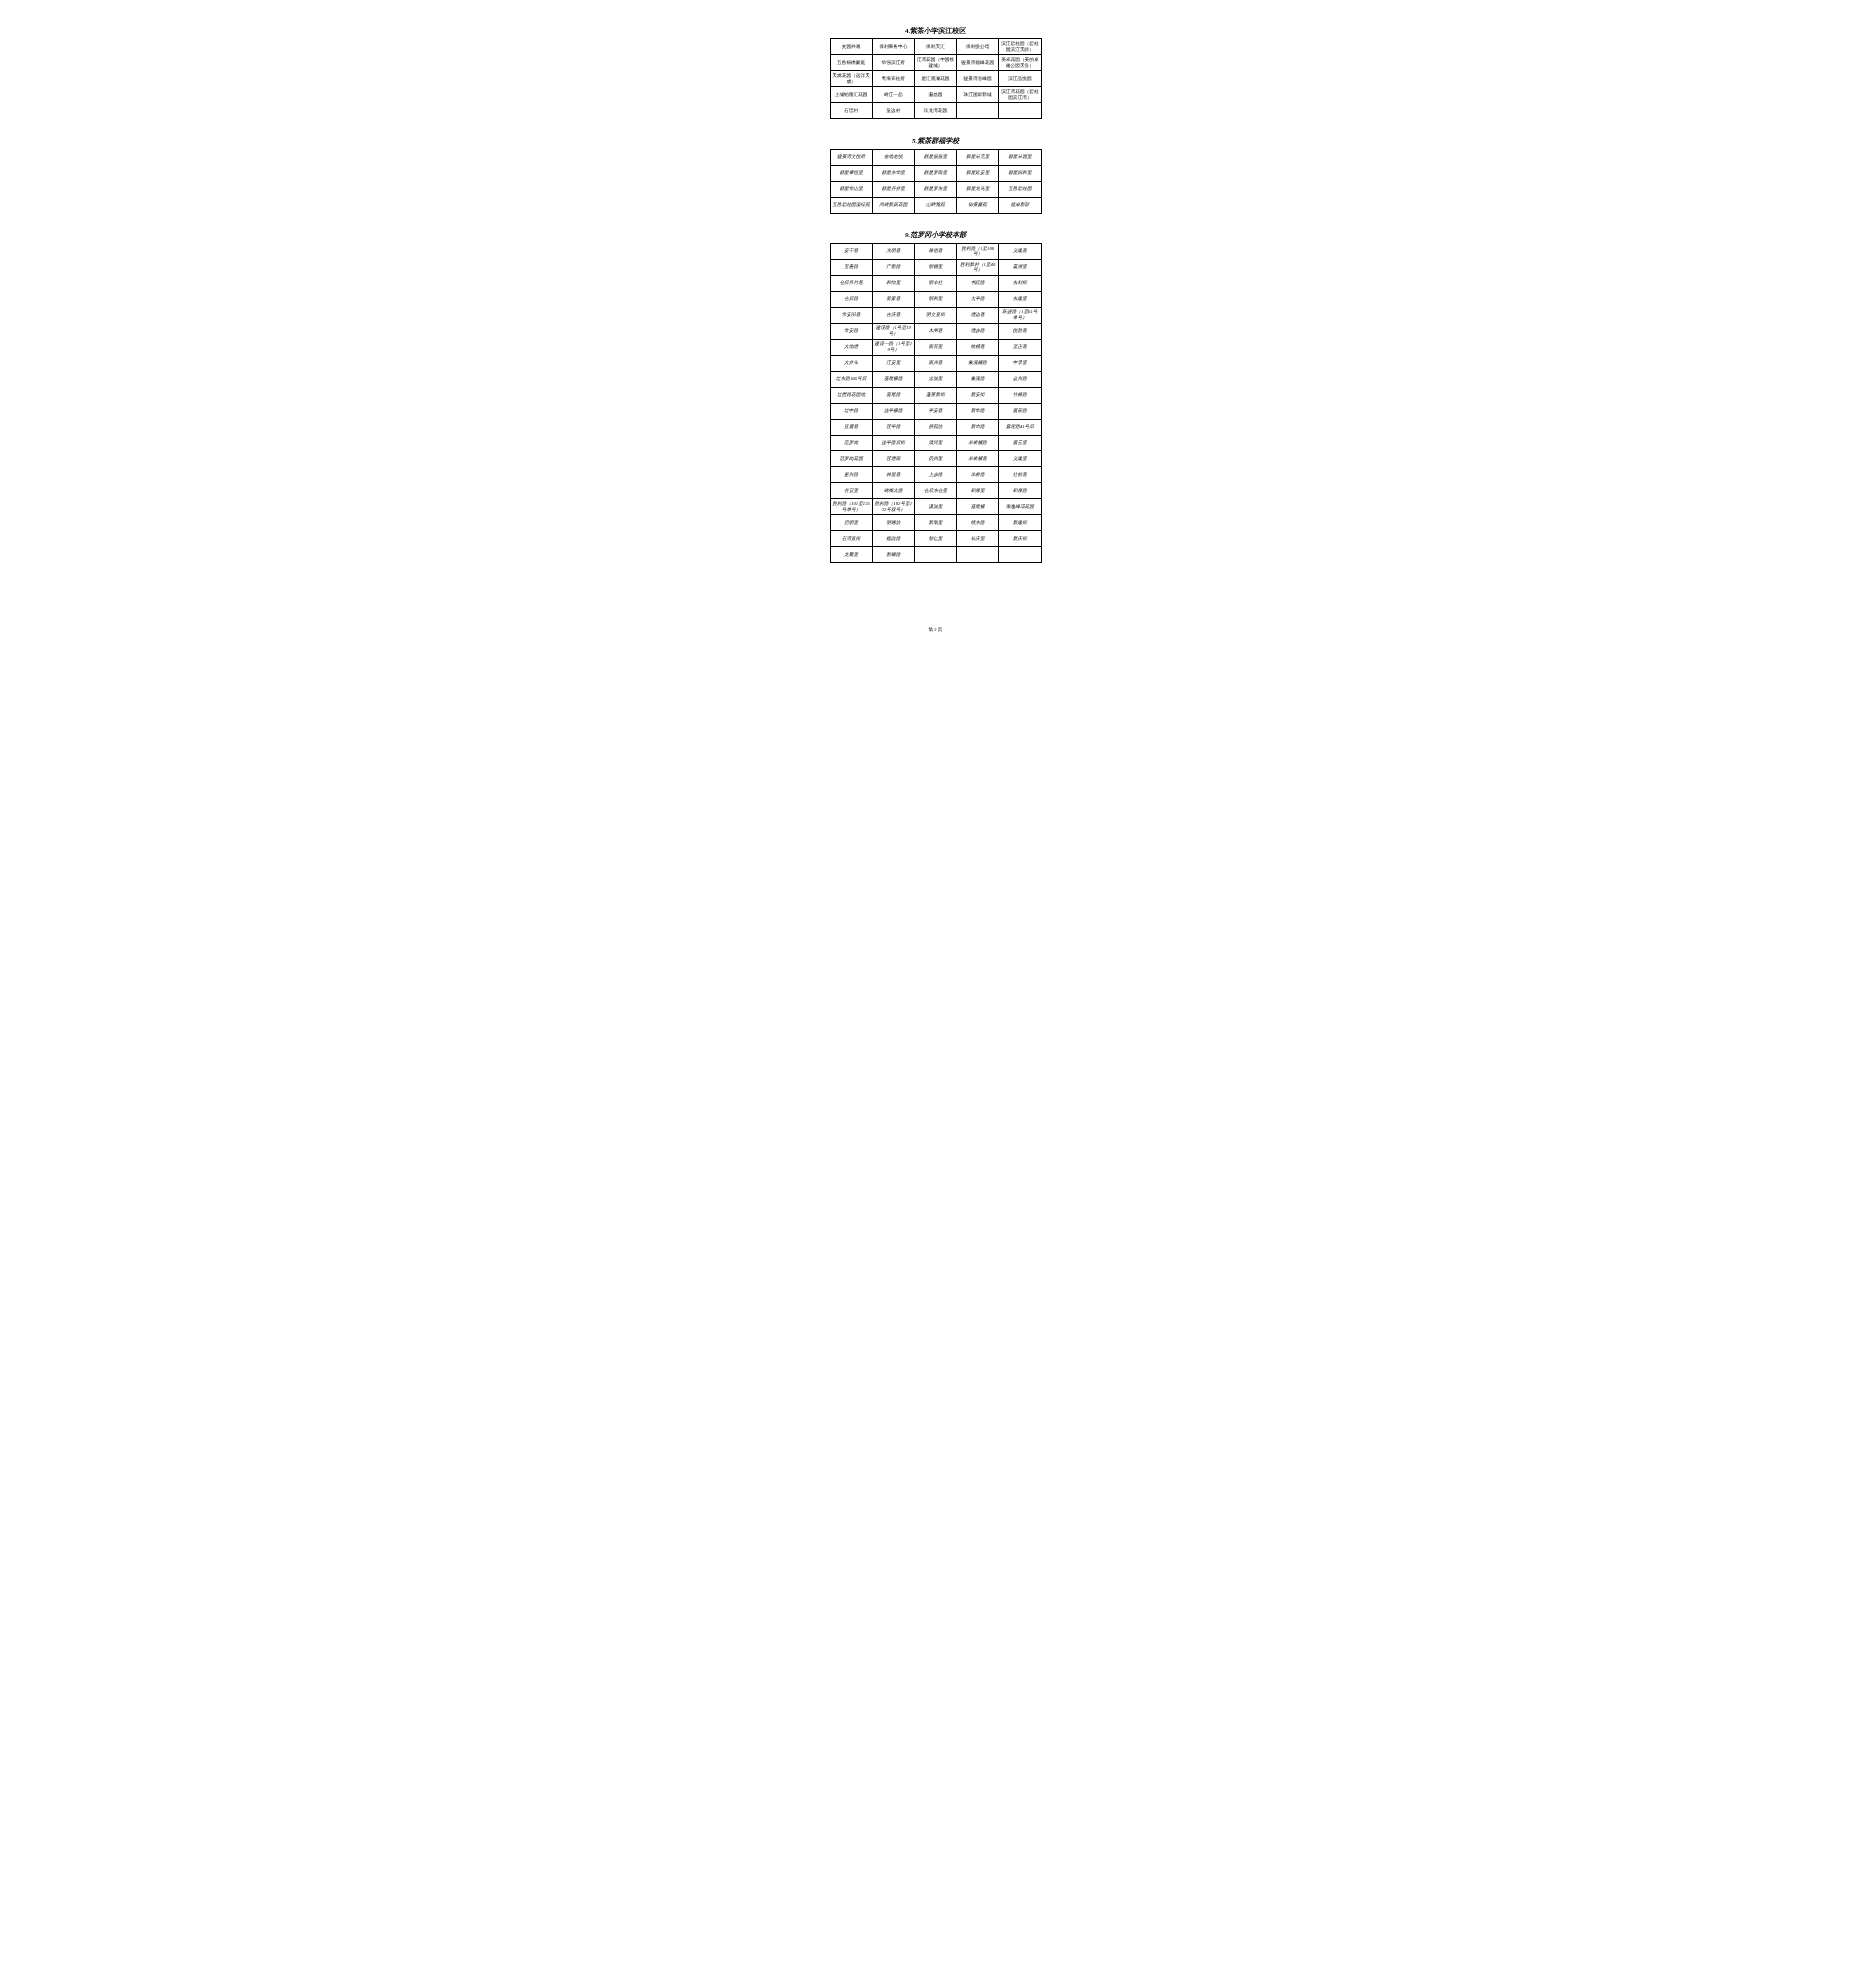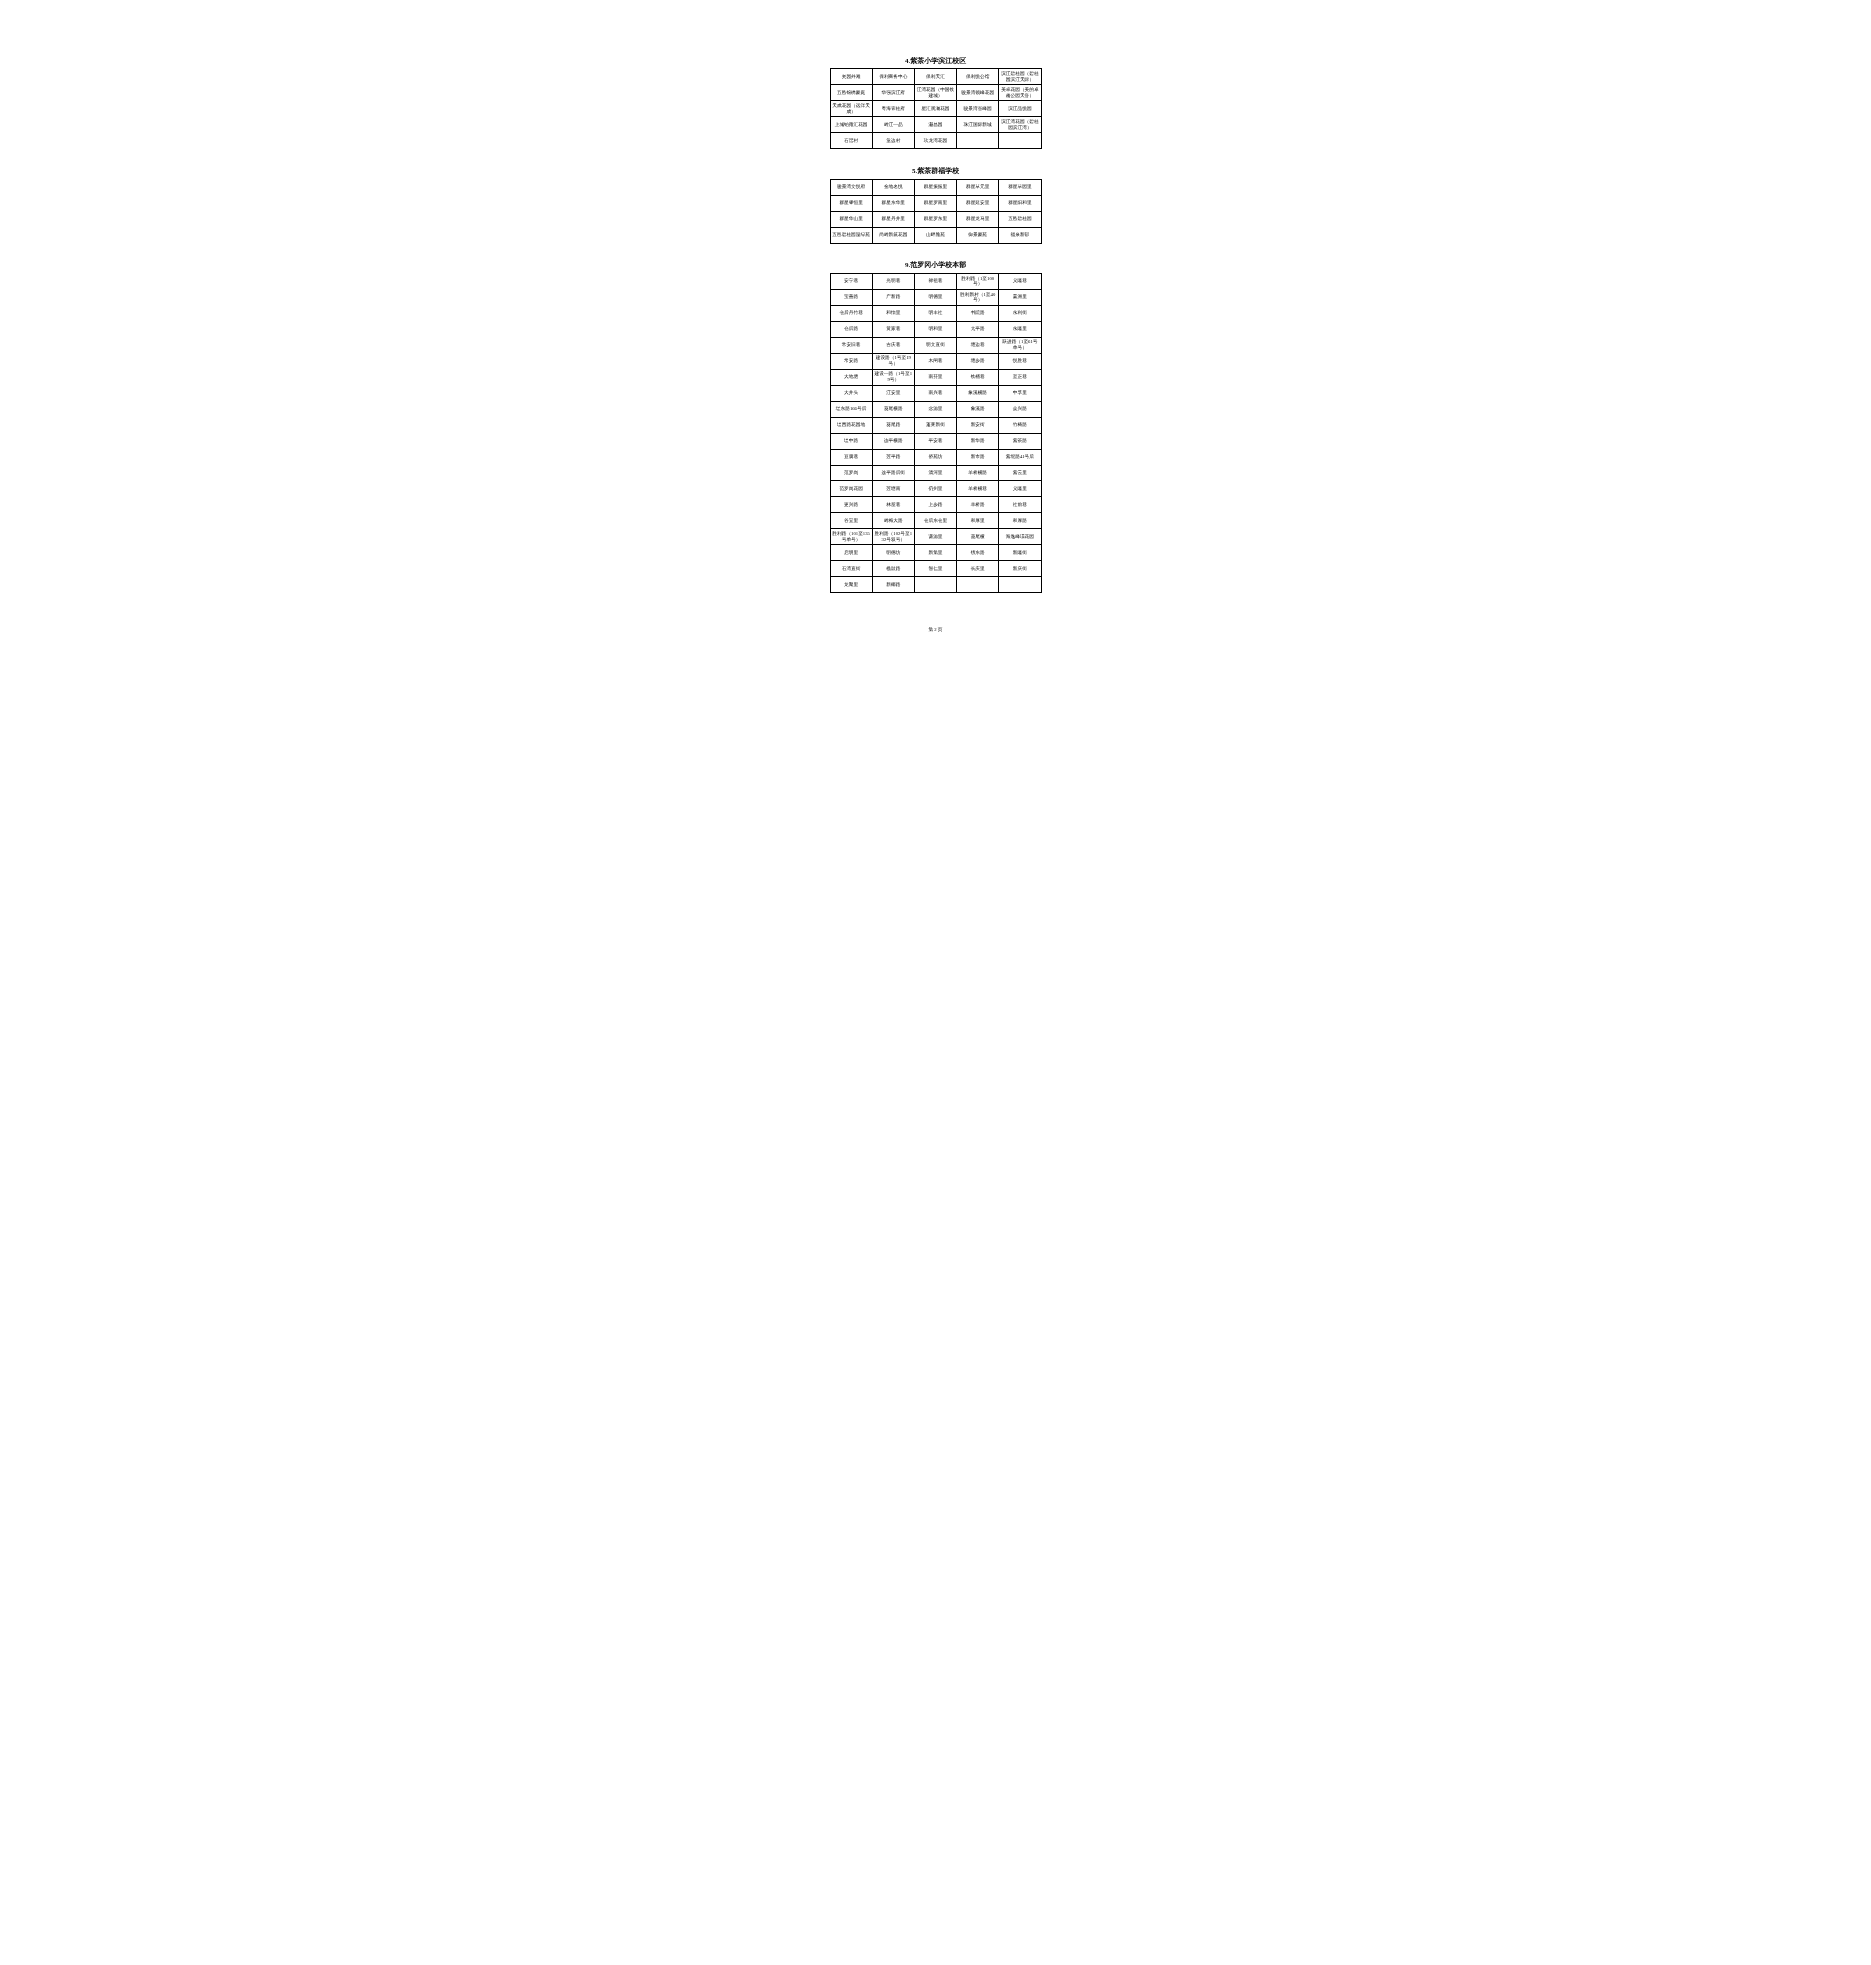--- a/index.html
+++ b/index.html
@@ -15,24 +15,25 @@
     position: relative;
     width: 468px;
     height: 661px;
     margin: 0 auto;
     background: #ffffff;
     overflow: hidden;
   }
   .content {
     width: 212px;
     margin: 0 auto;
-    padding-top: 57px;
+    padding-top: 27px;
   }
   .section + .section {
     margin-top: 17.7px;
+    font-style: italic;
   }
   .section-title {
     font-size: 7px;
     font-weight: bold;
     text-align: center;
     margin: 0 0 3.1px 0;
     line-height: 1.2;
   }
   table.district-table {
     border-collapse: collapse;

